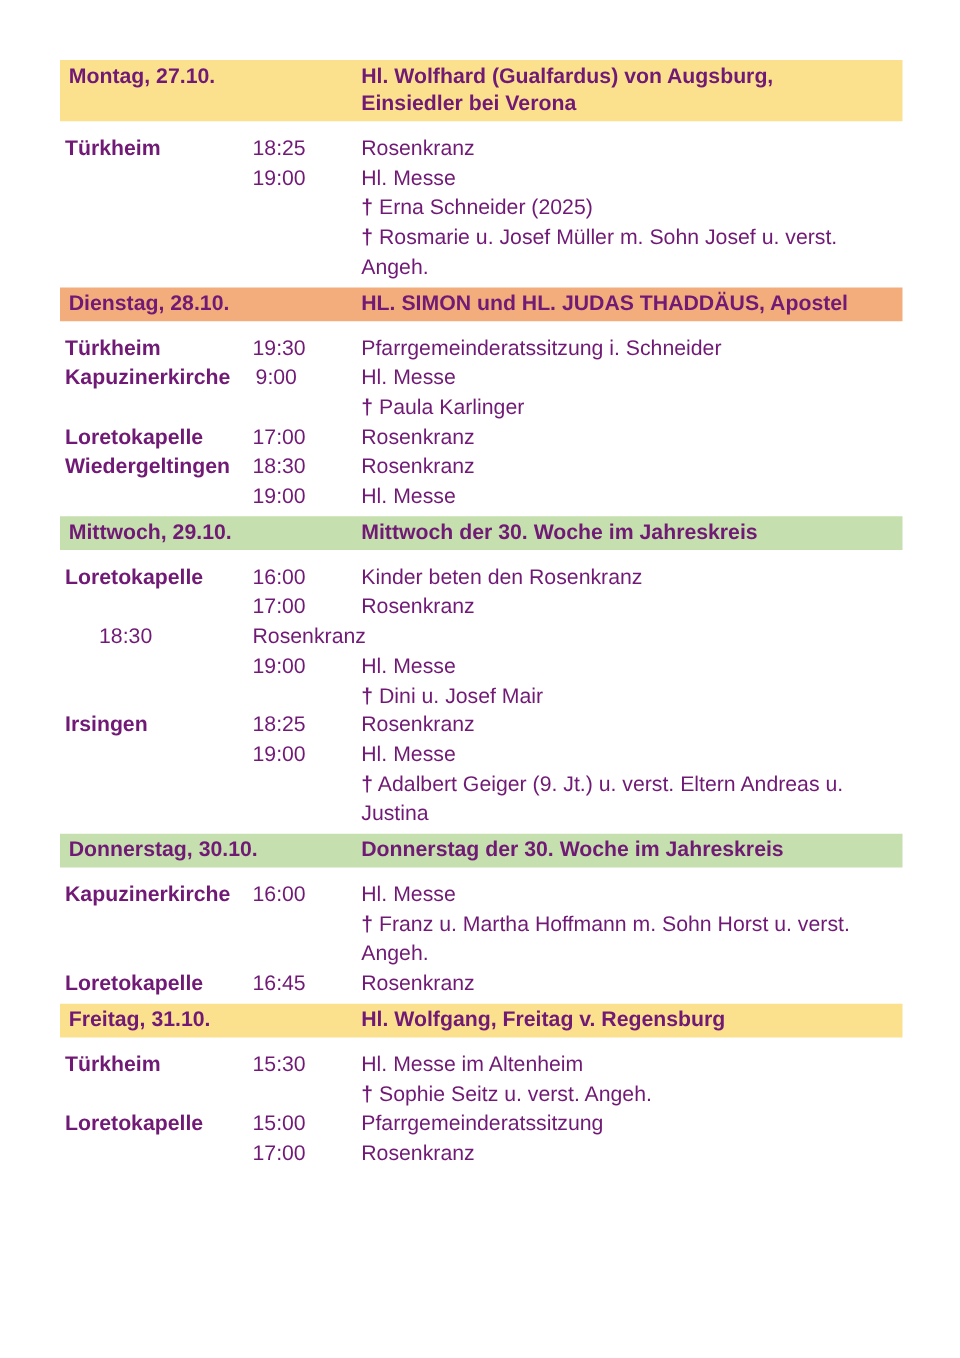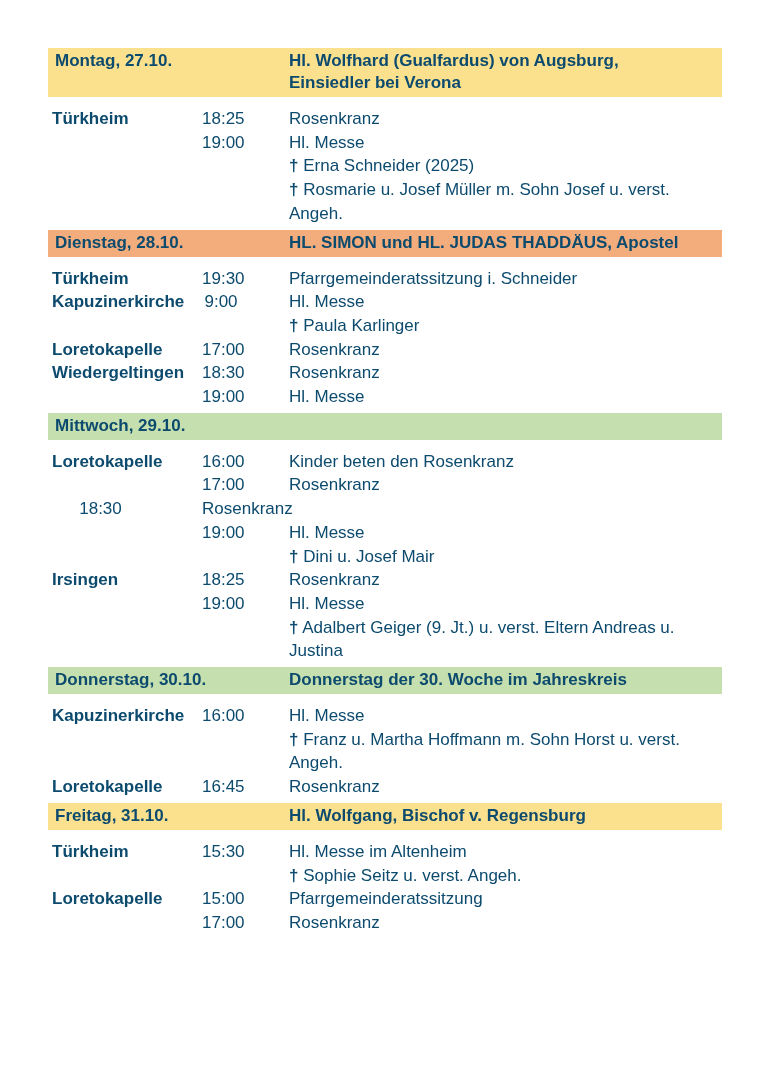--- a/index.html
+++ b/index.html
@@ -9,21 +9,21 @@
   }
   .page {
     position: relative;
     width: 768px;
     height: 1086px;
     background: #ffffff;
     box-sizing: border-box;
     padding: 48px 46px 0 48px;
     font-family: "Liberation Sans", sans-serif;
     font-size: 17px;
-    color: #0c4a6e;
+    color: #701a75;
     overflow: hidden;
   }
   .day-section { margin: 0; }
   .day-bar {
     display: grid;
     grid-template-columns: 241px 1fr;
     align-items: start;
     line-height: 22px;
     font-weight: bold;
     padding: 2px 0 3px 0;
@@ -128,20 +128,21 @@
   <div class="entry-row">
     <div class="loc"></div>
     <div class="time"></div>
   </div>
 </div>
   </section>
 
   <section class="day-section">
     <header class="day-bar" style="background: rgb(197, 223, 174);">
       <div class="day-name">Mittwoch, 29.10.</div>
+      <div class="day-feast">Mittwoch der 30. Woche im Jahreskreis</div>
     </header>
     <div class="entries">
   <div class="entry-row">
     <div class="loc">Loretokapelle</div>
     <div class="time">16:00</div>
     <div class="desc">Kinder beten den Rosenkranz</div>
   </div>
 
   <div class="entry-row">
     <div class="loc"></div>
@@ -210,21 +211,21 @@
     <div class="loc">Loretokapelle</div>
     <div class="time">16:45</div>
     <div class="desc">Rosenkranz</div>
   </div>
 </div>
   </section>
 
   <section class="day-section">
     <header class="day-bar" style="background: rgb(251, 224, 142);">
       <div class="day-name">Freitag, 31.10.</div>
-      <div class="day-feast">Hl. Wolfgang, Bischof v. Regensburg</div>
+      <div class="day-feast">Hl. Wolfgang, Freitag v. Regensburg</div>
     </header>
     <div class="entries">
   <div class="entry-row">
     <div class="loc">Türkheim</div>
     <div class="time">15:30</div>
     <div class="desc">Hl. Messe im Altenheim</div>
   </div>
 
   <div class="entry-row">
     <div class="loc"></div>

